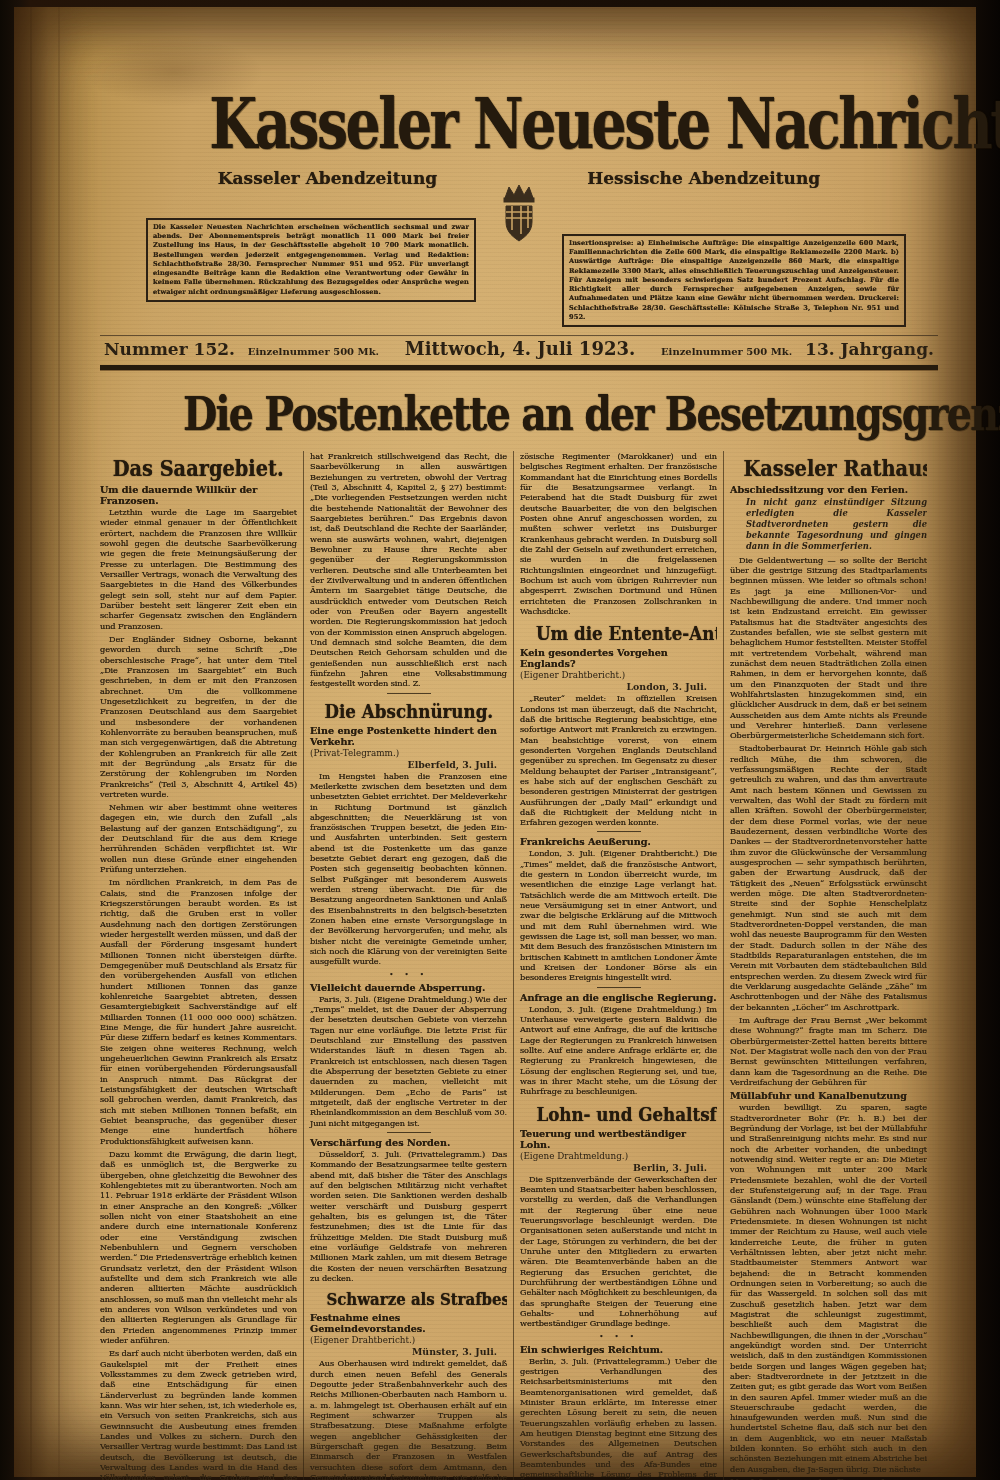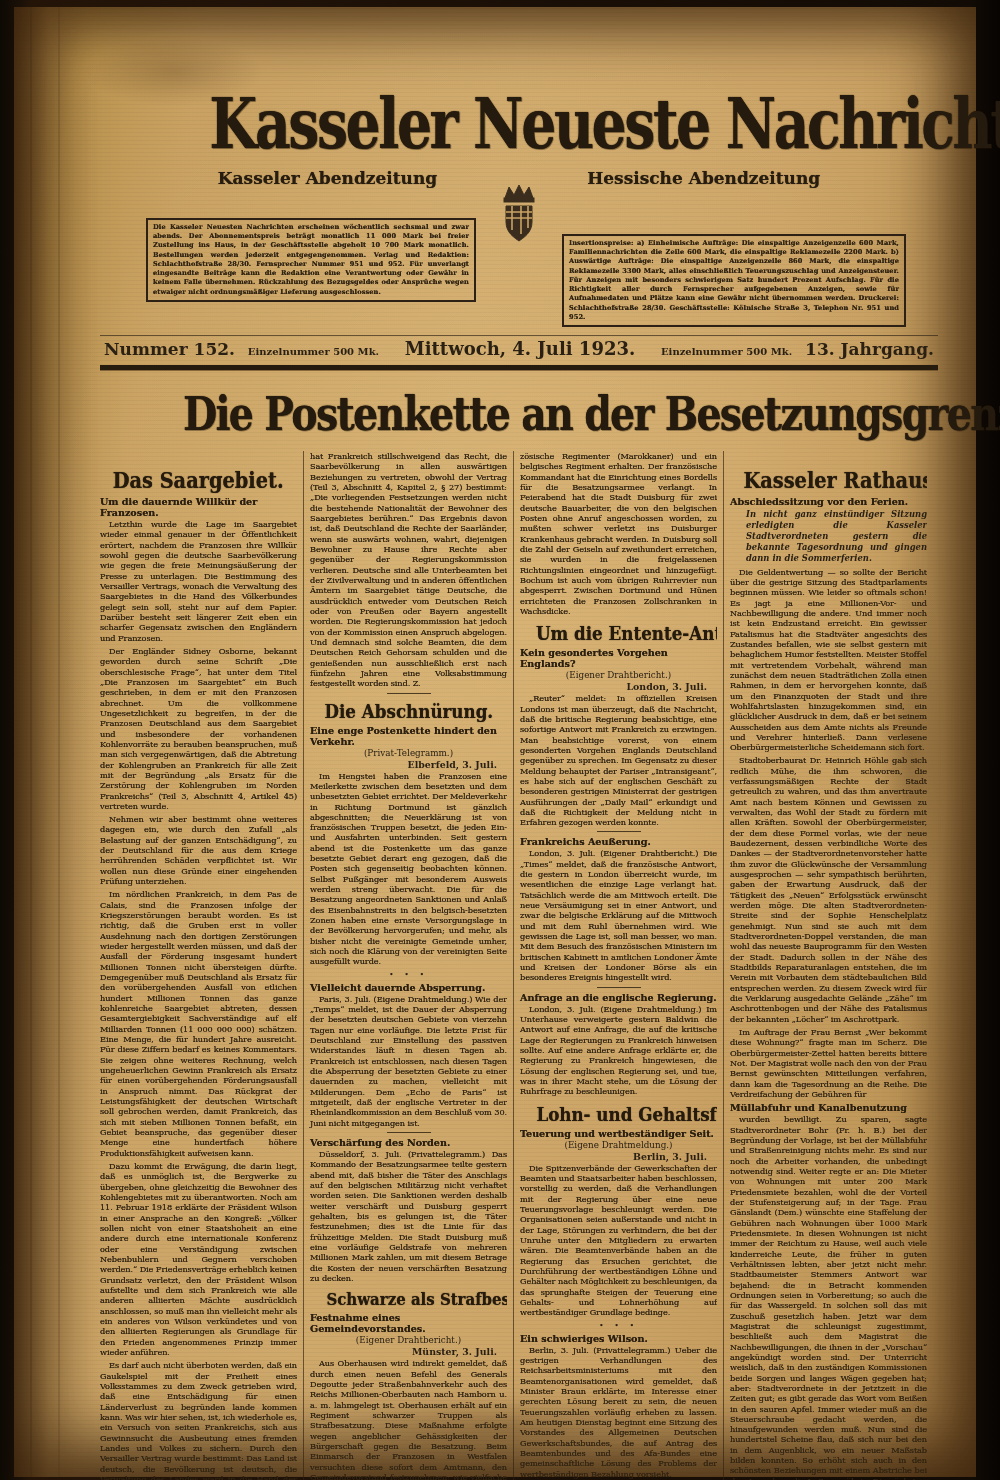--- a/index.html
+++ b/index.html
@@ -66,26 +66,26 @@
     text-shadow:0 0 1.2px rgba(30,20,6,.95), 1px 1px 0 rgba(40,26,10,.3);
   }
 
   
   .columns{display:flex;margin-top:6px;height:1042px;overflow:hidden;}
   .col{width:197px;overflow:hidden;flex:0 0 197px;}
   .col + .col{border-left:1px solid rgba(48,34,16,.65);padding-left:6px;margin-left:6px;}
   .b-head,.b-head2{text-align:center;font-weight:bold;color:#241a0d;white-space:nowrap;margin:6px 0 2px 0;
     text-shadow:0 0 1px rgba(30,20,6,.9);}
   .b-head{font-size:19px;}
-  .b-head:first-child{font-size:22px;margin-top:16px;}
+  .b-head:first-child{font-size:22px;margin-top:4px;}
   .b-head2{font-size:17px;}
   .b-head span, .b-head2 span{display:inline-block;transform:scaleX(.88);transform-origin:center;}
   .b-subhead{font-weight:bold;font-size:9.6px;margin:3px 0 1px 0;color:#2a1f10;
     text-shadow:0 0 .6px rgba(35,22,8,.85);}
-  .b-source{text-align:center;font-size:8.8px;margin-bottom:1px;}
+  .b-source{text-align:left;font-size:8.8px;margin-bottom:1px;}
   .b-dateline{text-align:right;font-weight:bold;font-size:9.4px;padding-right:10px;margin-bottom:1px;}
   .b-lede{font-size:8.4px;font-weight:bold;font-style:italic;text-align:justify;margin:2px 0 3px 16px;line-height:1.3;}
   .b-body,.b-bodycont{
     font-size:8.2px;line-height:1.26;text-align:justify;color:#332715;
     text-shadow:0 0 .55px rgba(40,26,10,.85);margin-bottom:3px;letter-spacing:-.1px;
   }
   .b-body{text-indent:9px;}
   .b-stars{text-align:center;font-size:8px;letter-spacing:4px;color:#2a2013;margin:2px 0;}
   .b-rule{width:44px;border-top:1.5px solid rgba(44,32,15,.8);margin:4px auto;}
 </style>
@@ -176,26 +176,26 @@
           <div class="b-source">(Eigener Drahtbericht.)</div>
           <div class="b-dateline">London, 3. Juli.</div>
           <div class="b-body">„Reuter“ meldet: In offiziellen Kreisen Londons ist man überzeugt, daß die Nachricht, daß die britische Regierung beabsichtige, eine sofortige Antwort mit Frankreich zu erzwingen. Man beabsichtige vorerst, von einem gesonderten Vorgehen Englands Deutschland gegenüber zu sprechen. Im Gegensatz zu dieser Meldung behauptet der Pariser „Intransigeant“, es habe sich auf der englischen Geschäft zu besonderen gestrigen Ministerrat der gestrigen Ausführungen der „Daily Mail“ erkundigt und daß die Richtigkeit der Meldung nicht in Erfahren gezogen werden konnte.</div>
           <div class="b-rule"></div>
           <div class="b-subhead">Frankreichs Aeußerung.</div>
           <div class="b-body">London, 3. Juli. (Eigener Drahtbericht.) Die „Times“ meldet, daß die französische Antwort, die gestern in London überreicht wurde, im wesentlichen die einzige Lage verlangt hat. Tatsächlich werde die am Mittwoch erteilt. Die neue Versäumigung sei in einer Antwort, und zwar die belgische Erklärung auf die Mittwoch und mit dem Ruhl übernehmen wird. Wie gewissen die Lage ist, soll man besser, wo man. Mit dem Besuch des französischen Ministern im britischen Kabinett in amtlichen Londoner Ämte und Kreisen der Londoner Börse als ein besonderes Ereignis hingestellt wird.</div>
           <div class="b-rule"></div>
           <div class="b-subhead">Anfrage an die englische Regierung.</div>
           <div class="b-body">London, 3. Juli. (Eigene Drahtmeldung.) Im Unterhause verweigerte gestern Baldwin die Antwort auf eine Anfrage, die auf die kritische Lage der Regierungen zu Frankreich hinweisen sollte. Auf eine andere Anfrage erklärte er, die Regierung zu Frankreich hingewiesen, die Lösung der englischen Regierung sei, und tue, was in ihrer Macht stehe, um die Lösung der Ruhrfrage zu beschleunigen.</div>
           <div class="b-head"><span>Lohn- und Gehaltsfragen.</span></div>
-          <div class="b-subhead">Teuerung und wertbeständiger Seit.</div>
+          <div class="b-subhead">Teuerung und wertbeständiger Lohn.</div>
           <div class="b-source">(Eigene Drahtmeldung.)</div>
           <div class="b-dateline">Berlin, 3. Juli.</div>
           <div class="b-body">Die Spitzenverbände der Gewerkschaften der Beamten und Staatsarbeiter haben beschlossen, vorstellig zu werden, daß die Verhandlungen mit der Regierung über eine neue Teuerungsvorlage beschleunigt werden. Die Organisationen seien außerstande und nicht in der Lage, Störungen zu verhindern, die bei der Unruhe unter den Mitgliedern zu erwarten wären. Die Beamtenverbände haben an die Regierung das Ersuchen gerichtet, die Durchführung der wertbeständigen Löhne und Gehälter nach Möglichkeit zu beschleunigen, da das sprunghafte Steigen der Teuerung eine Gehalts- und Lohnerhöhung auf wertbeständiger Grundlage bedinge.</div>
           <div class="b-stars">•  •  •</div>
-          <div class="b-subhead">Ein schwieriges Wilson.</div>
+          <div class="b-subhead">Ein schwieriges Reichtum.</div>
           <div class="b-body">Berlin, 3. Juli. (Privattelegramm.) Ueber die gestrigen Verhandlungen des Reichsarbeitsministeriums mit den Beamtenorganisationen wird gemeldet, daß Minister Braun erklärte, im Interesse einer gerechten Lösung bereit zu sein, die neuen Teuerungszahlen vorläufig erheben zu lassen. Am heutigen Dienstag beginnt eine Sitzung des Vorstandes des Allgemeinen Deutschen Gewerkschaftsbundes, die auf Antrag des Beamtenbundes und des Afa-Bundes eine gemeinschaftliche Lösung des Problems der wertbeständigen Bezahlung vorsieht.</div>
         </div>
       <div class="col">
           <div class="b-head"><span>Kasseler Rathaus.</span></div>
           <div class="b-subhead">Abschiedssitzung vor den Ferien.</div>
           <div class="b-lede">In nicht ganz einstündiger Sitzung erledigten die Kasseler Stadtverordneten gestern die bekannte Tagesordnung und gingen dann in die Sommerferien.</div>
           <div class="b-body">Die Geldentwertung — so sollte der Bericht über die gestrige Sitzung des Stadtparlaments beginnen müssen. Wie leider so oftmals schon! Es jagt ja eine Millionen-Vor- und Nachbewilligung die andere. Und immer noch ist kein Endzustand erreicht. Ein gewisser Fatalismus hat die Stadtväter angesichts des Zustandes befallen, wie sie selbst gestern mit behaglichem Humor feststellten. Meister Stoffel mit vertretendem Vorbehalt, während man zunächst dem neuen Stadträtlichen Zolla einen Rahmen, in dem er hervorgehen konnte, daß um den Finanzquoten der Stadt und ihre Wohlfahrtslasten hinzugekommen sind, ein glücklicher Ausdruck in dem, daß er bei seinem Ausscheiden aus dem Amte nichts als Freunde und Verehrer hinterließ. Dann verlesene Oberbürgermeisterliche Scheidemann sich fort.</div>
           <div class="b-body">Stadtoberbaurat Dr. Heinrich Höhle gab sich redlich Mühe, die ihm schworen, die verfassungsmäßigen Rechte der Stadt getreulich zu wahren, und das ihm anvertraute Amt nach bestem Können und Gewissen zu verwalten, das Wohl der Stadt zu fördern mit allen Kräften. Sowohl der Oberbürgermeister, der dem diese Formel vorlas, wie der neue Baudezernent, dessen verbindliche Worte des Dankes — der Stadtverordnetenvorsteher hatte ihm zuvor die Glückwünsche der Versammlung ausgesprochen — sehr sympathisch berührten, gaben der Erwartung Ausdruck, daß der Tätigkeit des „Neuen“ Erfolgsstück erwünscht werden möge. Die alten Stadtverordneten-Streite sind der Sophie Henschelplatz genehmigt. Nun sind sie auch mit dem Stadtverordneten-Doppel verstanden, die man wohl das neueste Bauprogramm für den Westen der Stadt. Dadurch sollen in der Nähe des Stadtbilds Reparaturanlagen entstehen, die im Verein mit Vorbauten dem städtebaulichen Bild entsprechen werden. Zu diesem Zweck wird für die Verklarung ausgedachte Gelände „Zähe“ im Aschrottenbogen und der Nähe des Fatalismus der bekannten „Löcher“ im Aschrottpark.</div>
           <div class="b-body">Im Auftrage der Frau Bernst „Wer bekommt diese Wohnung?“ fragte man im Scherz. Die Oberbürgermeister-Zettel hatten bereits bittere Not. Der Magistrat wolle nach den von der Frau Bernst gewünschten Mitteilungen verfahren, dann kam die Tagesordnung an die Reihe. Die Verdreifachung der Gebühren für</div>
           <div class="b-subhead">Müllabfuhr und Kanalbenutzung</div>

